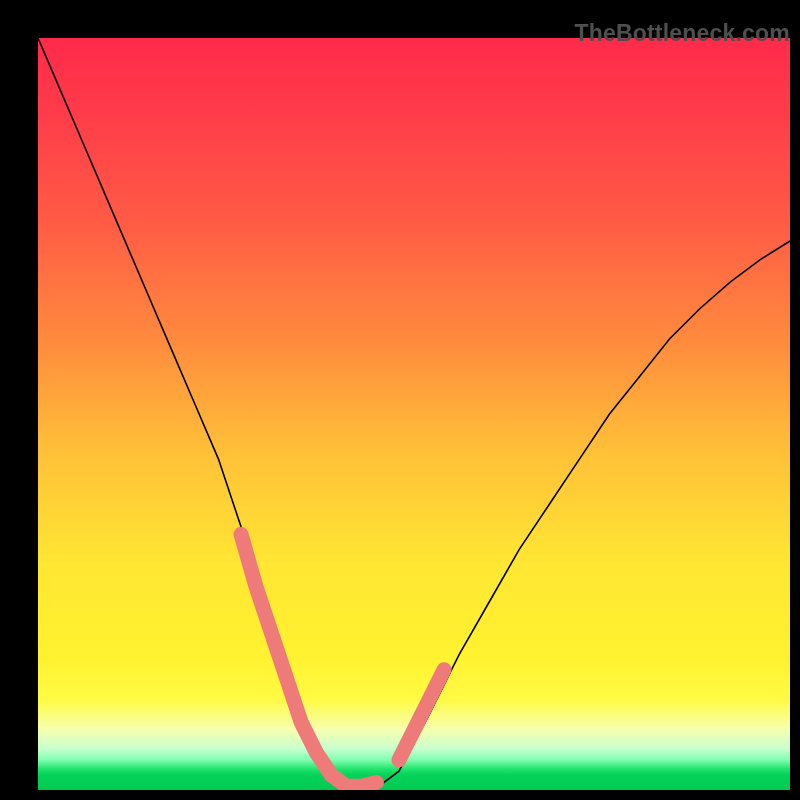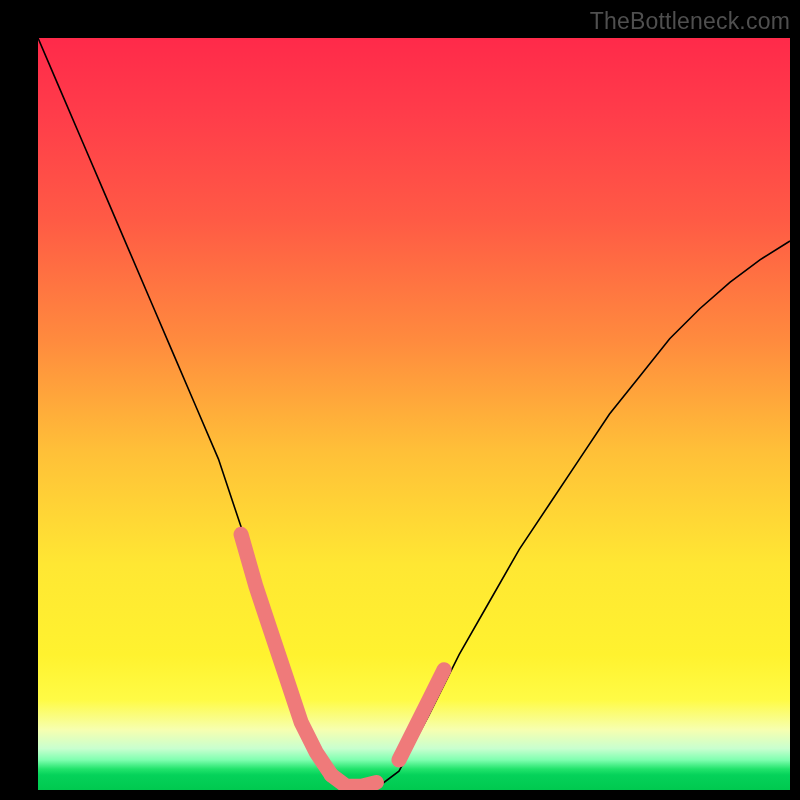--- a/index.html
+++ b/index.html
@@ -12,25 +12,25 @@
     font-family: Arial, Helvetica, sans-serif;
   }
   .outer {
     position: relative;
     width: 800px;
     height: 800px;
     background: #000;
   }
   .watermark {
     position: absolute;
-    top: 8px;
+    top: 20px;
     right: 10px;
     color: #4f4f4f;
     font-size: 23px;
-    font-weight: 400;
+    font-weight: 700;
     letter-spacing: 0.2px;
     z-index: 10;
   }
   .plot-frame {
     position: absolute;
     left: 38px;
     top: 38px;
     width: 752px;
     height: 752px;
     overflow: hidden;

